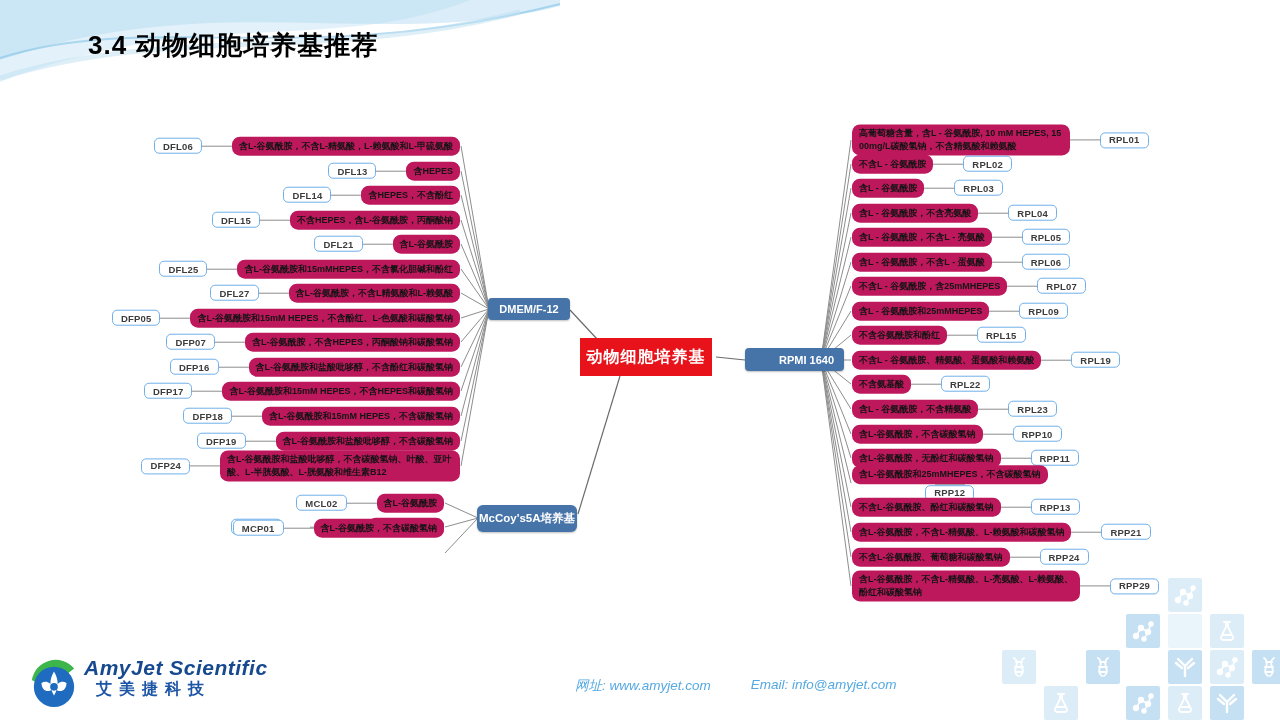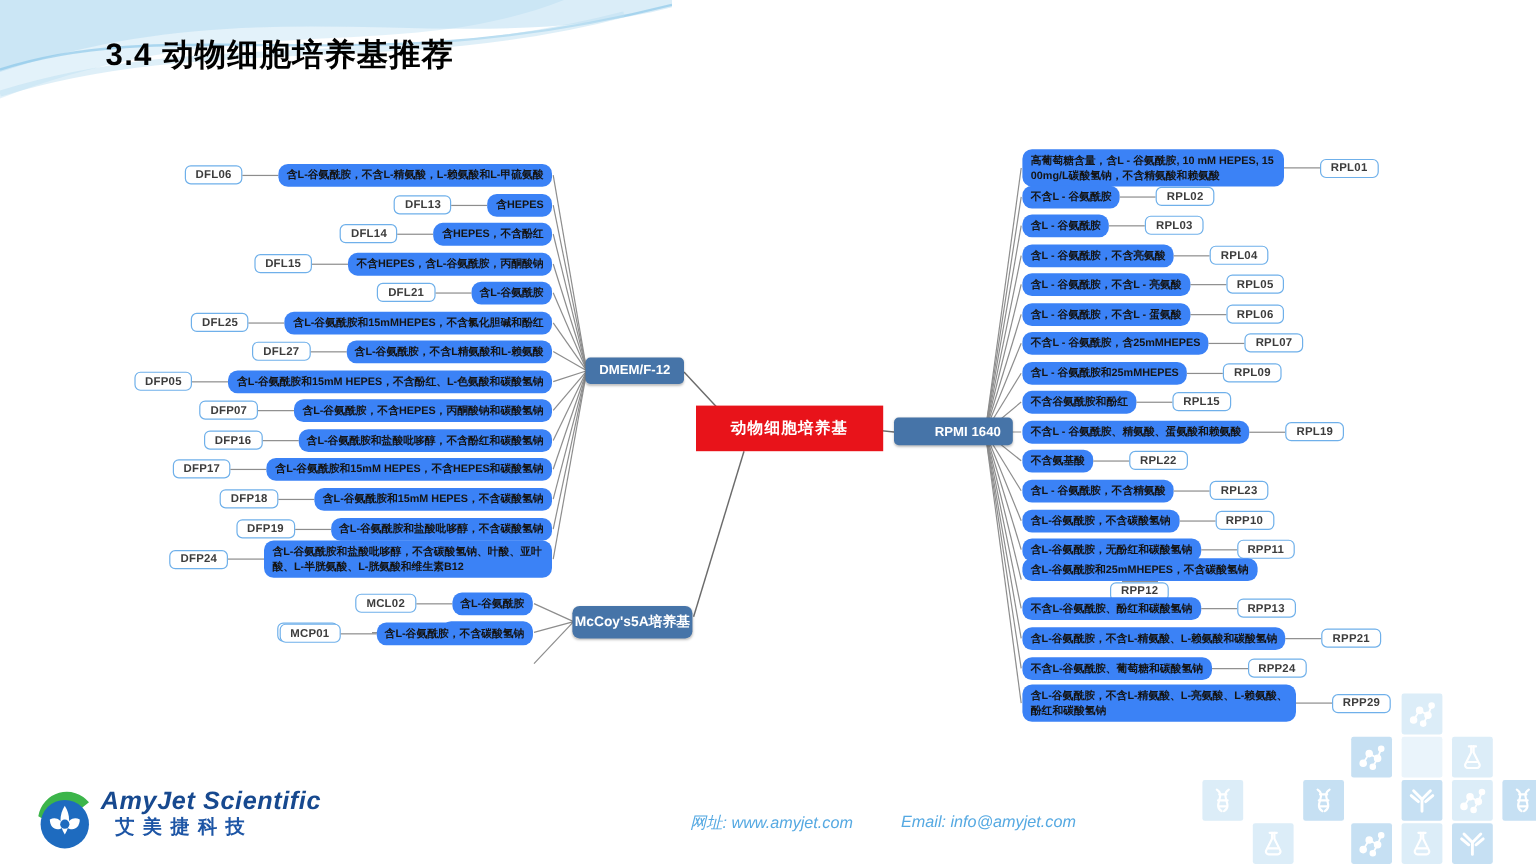--- a/index.html
+++ b/index.html
@@ -2,35 +2,35 @@
 <html><head>
 <meta charset="utf-8">
 <style>
   html,body{margin:0;padding:0;background:#fff;}
   #canvas{position:relative;width:1280px;height:720px;background:#fff;overflow:hidden;
           font-family:"Liberation Sans","DejaVu Sans",sans-serif;}
   #page-title{position:absolute;left:88px;top:28px;font-size:26px;font-weight:900;
               color:#000;letter-spacing:1px;}
   
   .row{position:absolute;display:flex;align-items:center;transform:translateY(-50%);}
-  .desc{background:#3b82f6;color:#141414;font-size:9px;font-weight:bold;
+  .desc{background:#be185d;color:#141414;font-size:9px;font-weight:bold;
         padding:3px 7px;border-radius:8px;white-space:nowrap;line-height:1.4;}
   .desc.wrap{white-space:normal;word-break:break-all;}
   .conn{width:30px;height:0;border-top:1px solid #8d8d8d;flex:none;}
   .pill{background:#fff;border:1.5px solid #6fb0ea;border-radius:5px;color:#3c3c3c;
         font-size:9.5px;font-weight:bold;padding:1.5px 8px;white-space:nowrap;flex:none;
         letter-spacing:.2px;}
   .node{position:absolute;background:#4674a8;color:#fff;font-weight:bold;display:flex;
         align-items:center;justify-content:center;border-radius:4px;
         box-shadow:0 1px 2px rgba(0,0,0,.25);}
   #node-dmem{left:488px;top:298px;width:82px;height:22px;font-size:11px;}
   #node-mccoy{left:477px;top:505px;width:100px;height:27px;font-size:11.5px;border-radius:6px;}
   #node-rpmi{left:745px;top:348px;width:75px;height:23px;font-size:11px;padding-left:24px;}
-  #node-root{position:absolute;left:580px;top:338px;width:156px;height:38px;background:#e8131a;
-             color:#fff;font-weight:bold;font-size:13px;display:flex;align-items:center;
+  #node-root{position:absolute;left:580px;top:338px;width:132px;height:38px;background:#e8131a;
+             color:#fff;font-weight:bold;font-size:16px;display:flex;align-items:center;
              justify-content:center;letter-spacing:1px;}
   #links{position:absolute;left:0;top:0;width:1280px;height:720px;pointer-events:none;}
   #waves{position:absolute;left:0;top:0;}
   
   .tile{position:absolute;width:34px;height:34px;border-radius:2px;display:flex;
         align-items:center;justify-content:center;}
   .tile svg{width:24px;height:24px;}
   
   #footer-logo{position:absolute;left:30px;top:656px;display:flex;align-items:flex-start;}
   #logo-texts{margin-left:6px;}

